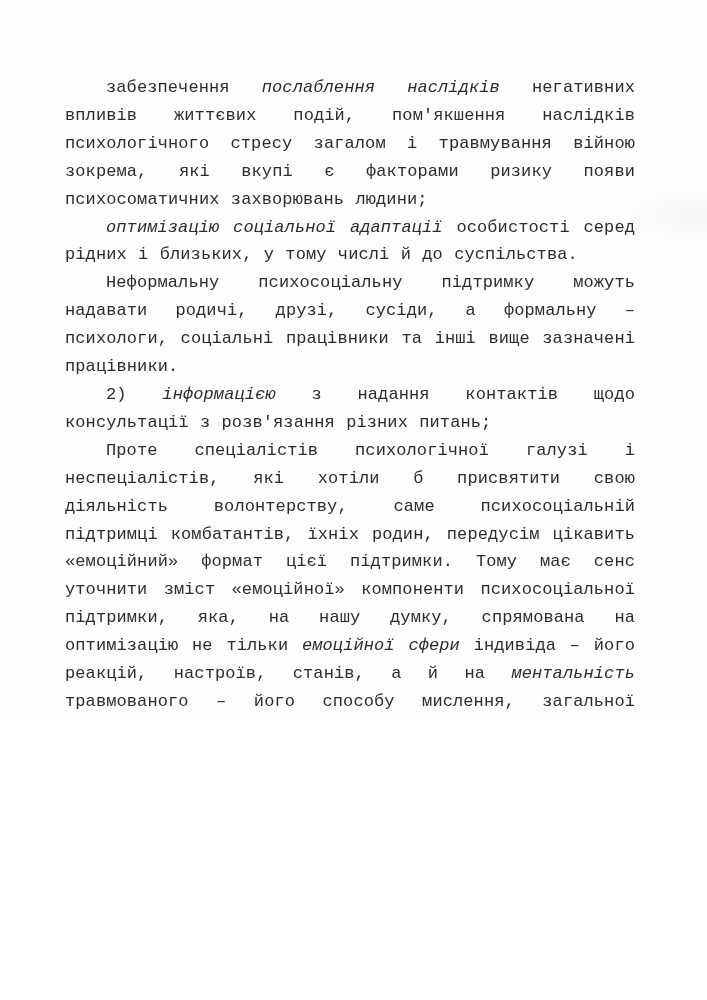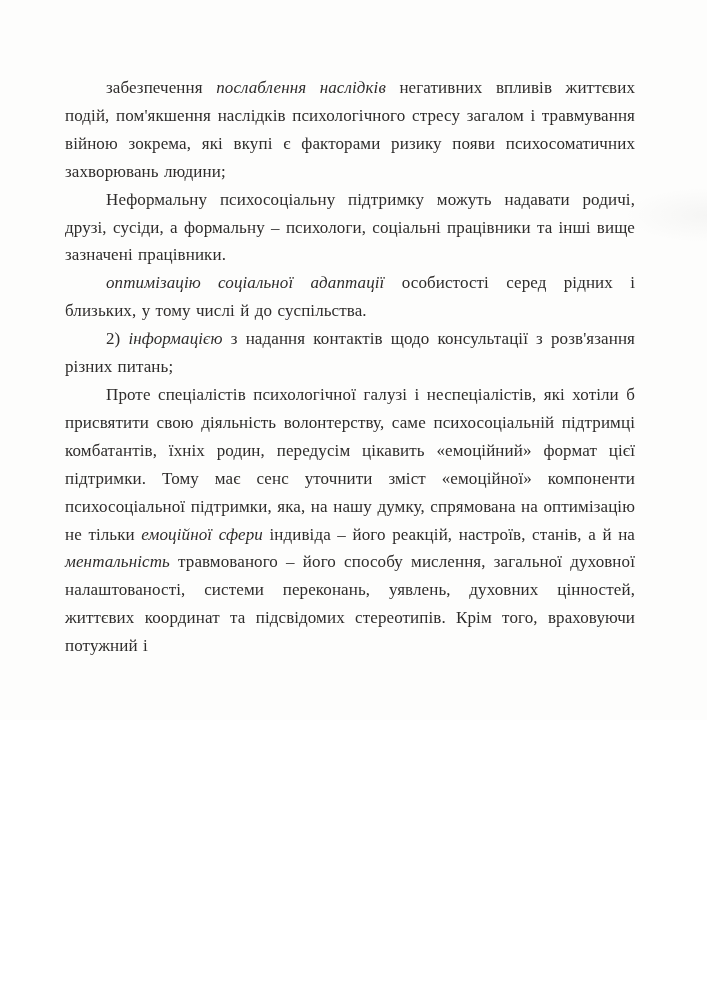--- a/index.html
+++ b/index.html
@@ -9,21 +9,21 @@
   }
   .page {
     position: relative;
     width: 707px;
     height: 720px;
     background:
       radial-gradient(ellipse 260px 60px at 640px 1000px, rgba(0,0,0,0.05), rgba(0,0,0,0) 70%),
       radial-gradient(ellipse 120px 40px at 707px 215px, rgba(0,0,0,0.03), rgba(0,0,0,0) 70%),
       #fdfdfc;
     overflow: hidden;
-    font-family: Liberation Serif, serif;
+    font-family: Liberation Mono, monospace;
   }
   .text-block {
     position: absolute;
     left: 65px;
     top: 74px;
     width: 570px;
   }
   .para {
     margin: 0;
     padding: 0;
@@ -48,19 +48,19 @@
     line-height: 27.9px;
     color: #2e2c2b;
   }
 </style>
 </head>
 <body>
 
 <div class="page">
   <div class="text-block">
       <p class="para"><span>забезпечення </span><span class="it">послаблення наслідків</span><span> негативних впливів життєвих подій, пом'якшення наслідків психологічного стресу загалом і травмування війною зокрема, які вкупі є факторами ризику появи психосоматичних захворювань людини;</span></p>
+      <p class="para"><span class="it">оптимізацію соціальної адаптації</span><span> особистості серед рідних і близьких, у тому числі й до суспільства.</span></p>
       <p class="para"><span>Неформальну психосоціальну підтримку можуть надавати родичі, друзі, сусіди, а формальну – психологи, соціальні працівники та інші вище зазначені працівники.</span></p>
-      <p class="para"><span class="it">оптимізацію соціальної адаптації</span><span> особистості серед рідних і близьких, у тому числі й до суспільства.</span></p>
       <p class="para"><span>2) </span><span class="it">інформацією</span><span> з надання контактів щодо консультації з розв'язання різних питань;</span></p>
       <p class="para"><span>Проте спеціалістів психологічної галузі і неспеціалістів, які хотіли б присвятити свою діяльність волонтерству, саме психосоціальній підтримці комбатантів, їхніх родин, передусім цікавить «емоційний» формат цієї підтримки. Тому має сенс уточнити зміст «емоційної» компоненти психосоціальної підтримки, яка, на нашу думку, спрямована на оптимізацію не тільки </span><span class="it">емоційної сфери</span><span> індивіда – його реакцій, настроїв, станів, а й на </span><span class="it">ментальність</span><span> травмованого – його способу мислення, загальної духовної налаштованості, системи переконань, уявлень, духовних цінностей, життєвих координат та підсвідомих стереотипів. Крім того, враховуючи потужний і</span></p>
     </div>
   <div class="page-number">11</div>
 </div>
 
 </body></html>

